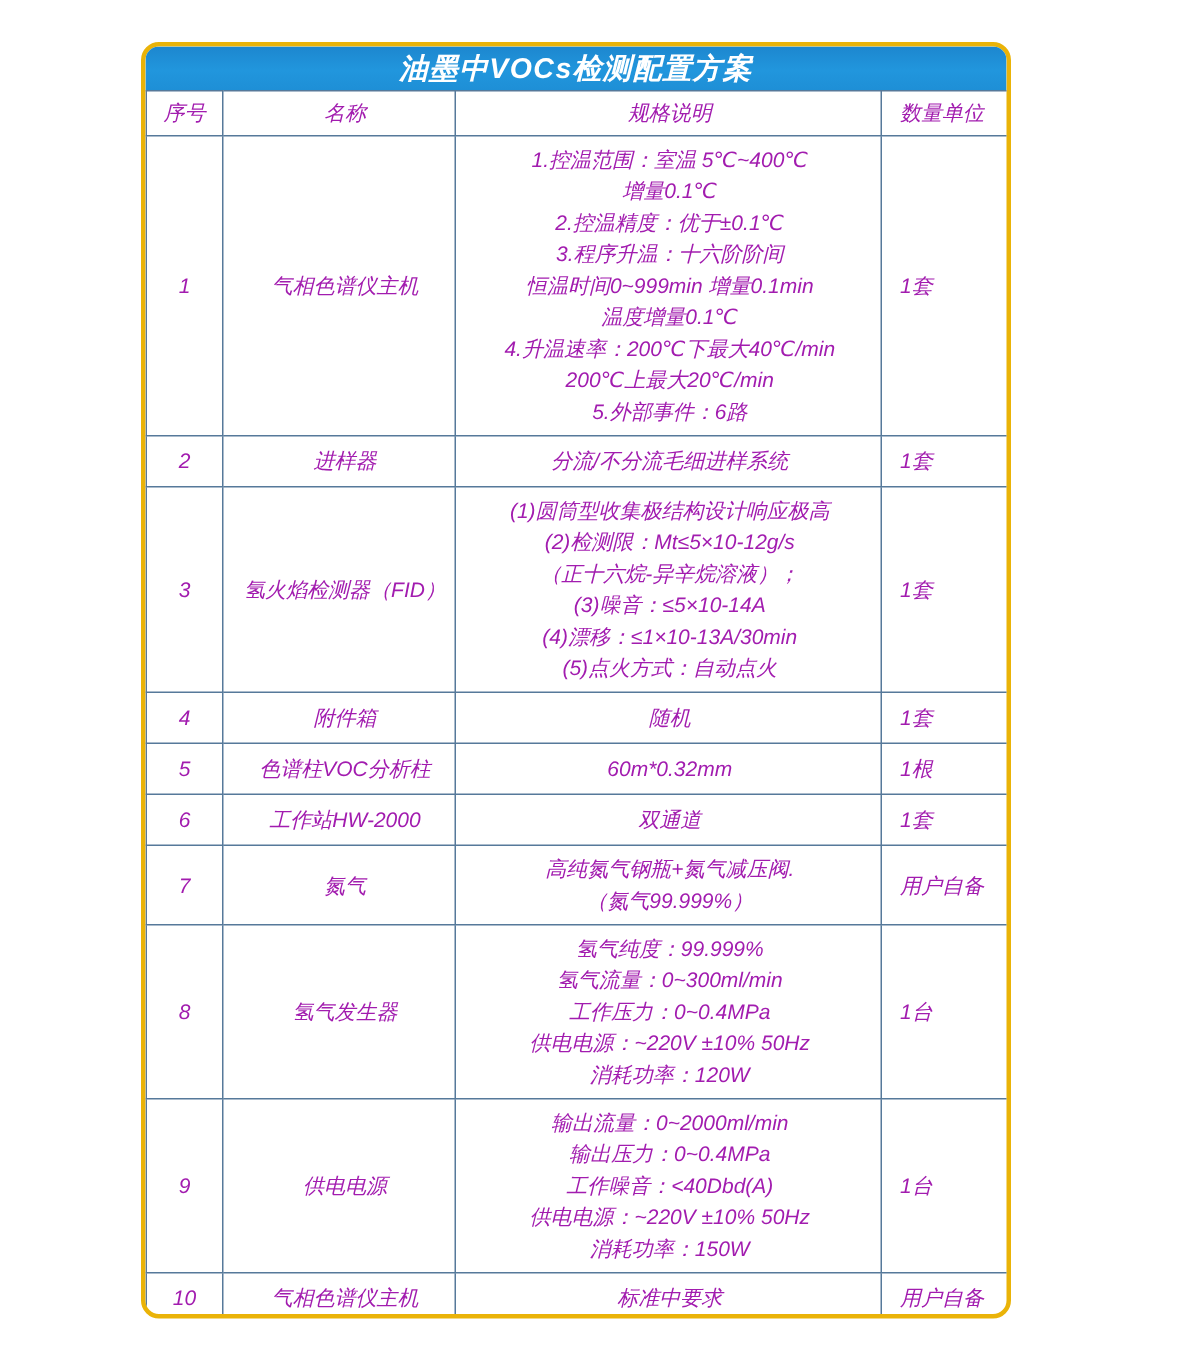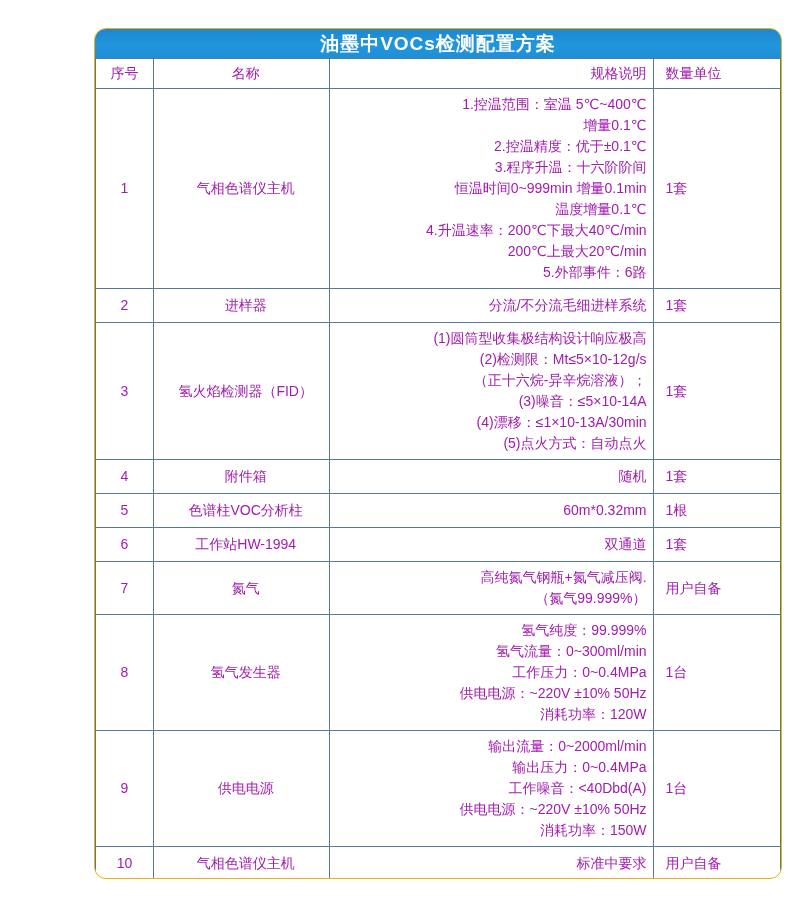--- a/index.html
+++ b/index.html
@@ -4,25 +4,26 @@
 <style>
   * { margin: 0; padding: 0; box-sizing: border-box; }
   html, body {
     width: 790px; height: 900px;
     background: #ffffff;
     font-family: "Liberation Sans", "DejaVu Sans", sans-serif;
   }
   .panel {
     position: absolute;
     left: 94px; top: 28px;
-    width: 688px; height: 851px;
-    border: 1px solid #eab308;
+    width: 580px; height: 851px;
+    border: 3px solid #eab308;
     border-radius: 12px;
     overflow: hidden;
     background: #ffffff;
+    font-style: italic;
   }
   .title-bar {
     height: 29px;
     background: linear-gradient(180deg, #1d87cf 0%, #2196dd 55%, #1e8fd6 100%);
     display: flex;
     align-items: center;
     justify-content: center;
     color: #ffffff;
     font-size: 19px;
     font-weight: bold;
@@ -41,21 +42,21 @@
   table.spec col.c-qty  { width: 112px; }
   table.spec th, table.spec td {
     border: 1px solid #56799a;
     vertical-align: middle;
     line-height: 21px;
     font-weight: normal;
   }
   table.spec th { height: 30px; }
   .cell-no   { text-align: center; }
   .cell-name { text-align: center; padding: 4px 4px 4px 12px; }
-  .cell-spec { text-align: right; padding: 5px 6px 5px 8px; white-space: pre-line; }
+  .cell-spec { text-align: center; padding: 5px 6px 5px 8px; white-space: pre-line; }
   .cell-qty  { text-align: left; padding: 4px 4px 4px 12px; }
   th.cell-name, th.cell-spec { padding-top: 0; padding-bottom: 0; }
   tr.h-1 td { height: 189px; }
   tr.h-2 td { height: 34px; }
   tr.h-3 td { height: 131px; }
   tr.h-7 td { height: 46px; }
   tr.h-8 td { height: 108px; }
   tr.h-9 td { height: 108px; }
 </style>
 </head>
@@ -119,21 +120,21 @@
         <td class="cell-qty">1套</td>
       </tr>
       <tr class="h-2">
         <td class="cell-no">5</td>
         <td class="cell-name">色谱柱VOC分析柱</td>
         <td class="cell-spec">60m*0.32mm</td>
         <td class="cell-qty">1根</td>
       </tr>
       <tr class="h-2">
         <td class="cell-no">6</td>
-        <td class="cell-name">工作站HW-1994</td>
+        <td class="cell-name">工作站HW-2000</td>
         <td class="cell-spec">双通道</td>
         <td class="cell-qty">1套</td>
       </tr>
       <tr class="h-7">
         <td class="cell-no">7</td>
         <td class="cell-name">氮气</td>
         <td class="cell-spec">高纯氮气钢瓶+氮气减压阀.
 （氮气99.999%）</td>
         <td class="cell-qty">用户自备</td>
       </tr>

